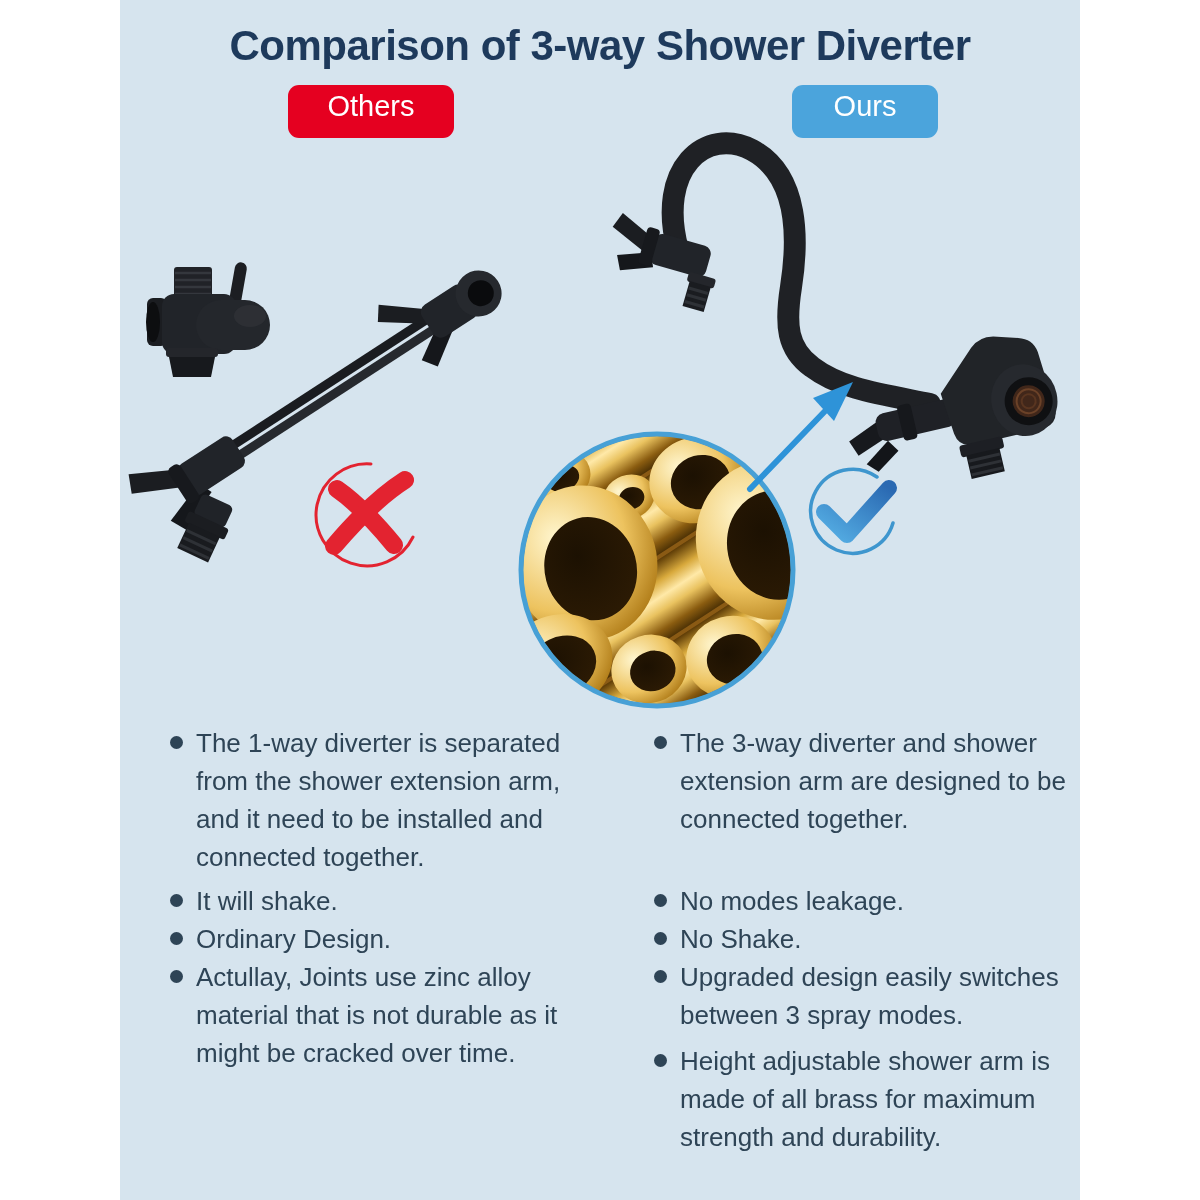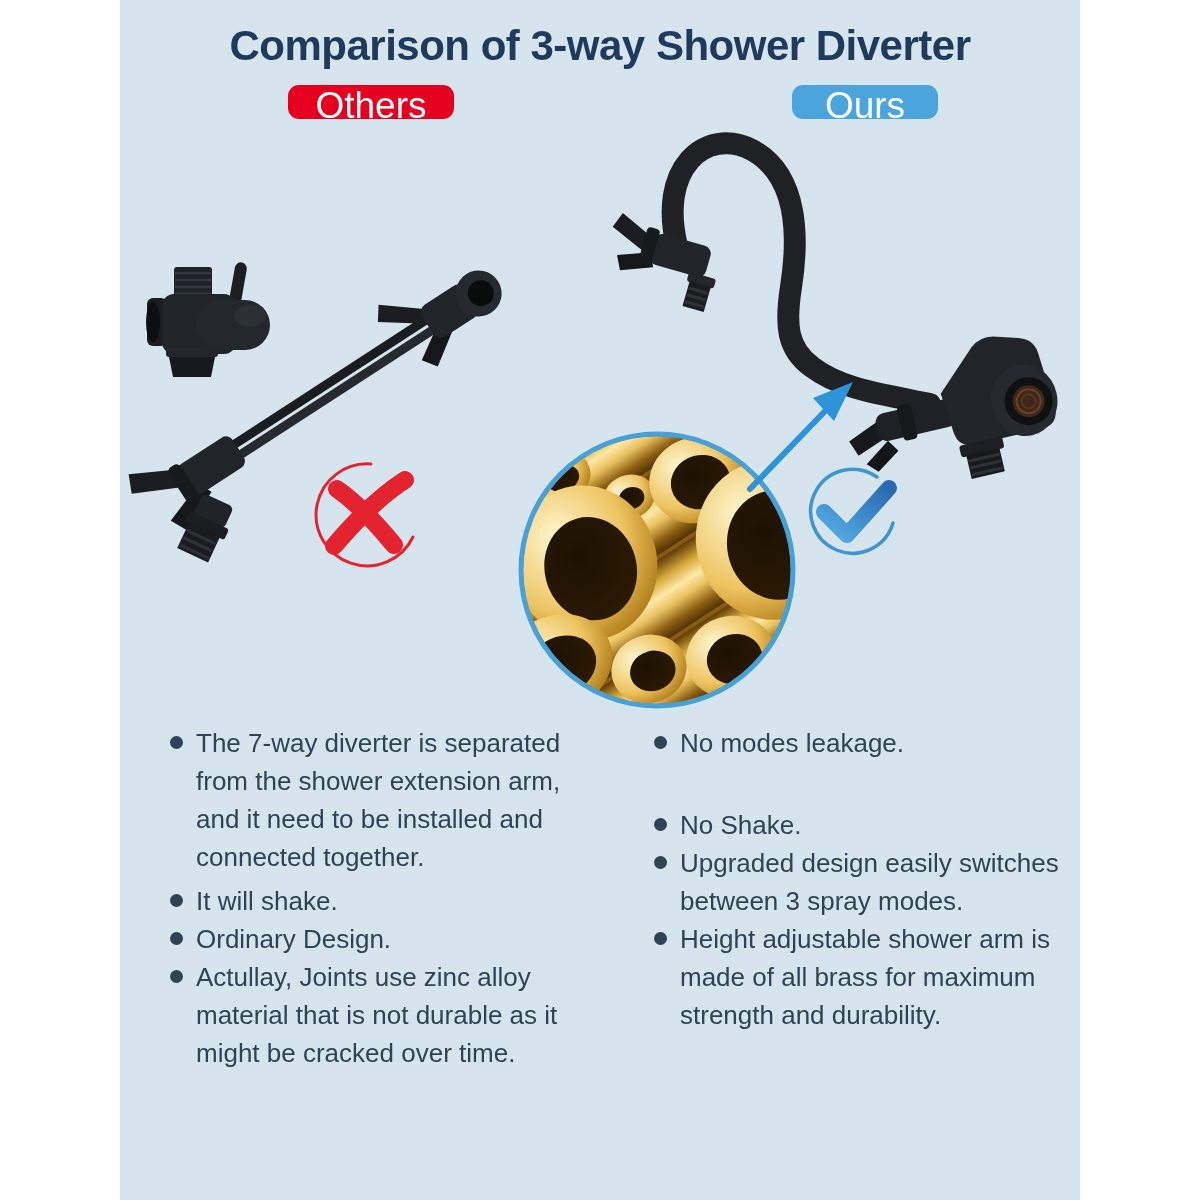--- a/index.html
+++ b/index.html
@@ -8,22 +8,22 @@
     --arrow-blue:#2e93d8; --ring-blue:#47a0d6;
   }
   *{margin:0;padding:0;box-sizing:border-box;}
   html,body{width:1200px;height:1200px;background:#ffffff;overflow:hidden;
     font-family:"Liberation Sans","DejaVu Sans",sans-serif;}
   .page{position:relative;width:1200px;height:1200px;background:#ffffff;}
   .panel{position:absolute;left:120px;top:0;width:960px;height:1200px;
     background:var(--panel-bg);}
   .title{position:absolute;left:120px;top:22px;width:960px;text-align:center;
     font-size:42px;font-weight:700;letter-spacing:-0.5px;color:var(--title);}
-  .badge{position:absolute;top:85px;height:34px;line-height:42px;text-align:center;
-    color:#ffffff;font-size:37px;border-radius:11px;}
+  .badge{position:absolute;top:85px;height:53px;line-height:42px;text-align:center;
+    color:#ffffff;font-size:29px;border-radius:11px;}
   .badge-others{left:288px;width:166px;background:var(--badge-red);}
   .badge-ours{left:792px;width:146px;background:var(--badge-blue);}
   .art{position:absolute;left:0;top:0;width:1200px;height:1200px;}
   .points{position:absolute;top:724px;width:425px;list-style:none;
     font-size:26px;line-height:38px;color:var(--text);}
   .points li{position:relative;padding-left:28px;}
   .points li::before{content:"";position:absolute;left:2px;top:12px;width:13px;height:13px;
     border-radius:50%;background:var(--text);}
   .points-others{left:168px;}
   .points-ours{left:652px;}
@@ -211,24 +211,25 @@
       <path d="M 371 464 A 51 51 0 1 0 413 537" fill="none" style="stroke:var(--mark-red,#e32330)" stroke-width="3" stroke-linecap="round"></path>
     </g>
 
     <g>
       <path d="M 824 512 L 847 535 L 889 488" fill="none" stroke="url(#chk)" stroke-width="16" stroke-linecap="round" stroke-linejoin="round"></path>
       <path d="M 877 477 A 42 42 0 1 0 893 523" fill="none" stroke="#3e96ce" stroke-width="3.5" stroke-linecap="round"></path>
     </g>
   </svg>
 
   <ul class="points points-others">
-      <li>The 7-way diverter is separated from the shower extension arm, and it need to be installed and connected together.</li>
+      <li>The 1-way diverter is separated from the shower extension arm, and it need to be installed and connected together.</li>
       <li>It will shake.</li>
       <li>Ordinary Design.</li>
       <li>Actullay, Joints use zinc alloy material that is not durable as it might be cracked over time.</li>
     </ul>
   <ul class="points points-ours">
+      <li>The 3-way diverter and shower extension arm are designed to be connected together.</li>
       <li>No modes leakage.</li>
       <li>No Shake.</li>
       <li>Upgraded design easily switches between 3 spray modes.</li>
       <li>Height adjustable shower arm is made of all brass for maximum strength and durability.</li>
     </ul>
 </div>
 
 </body></html>

